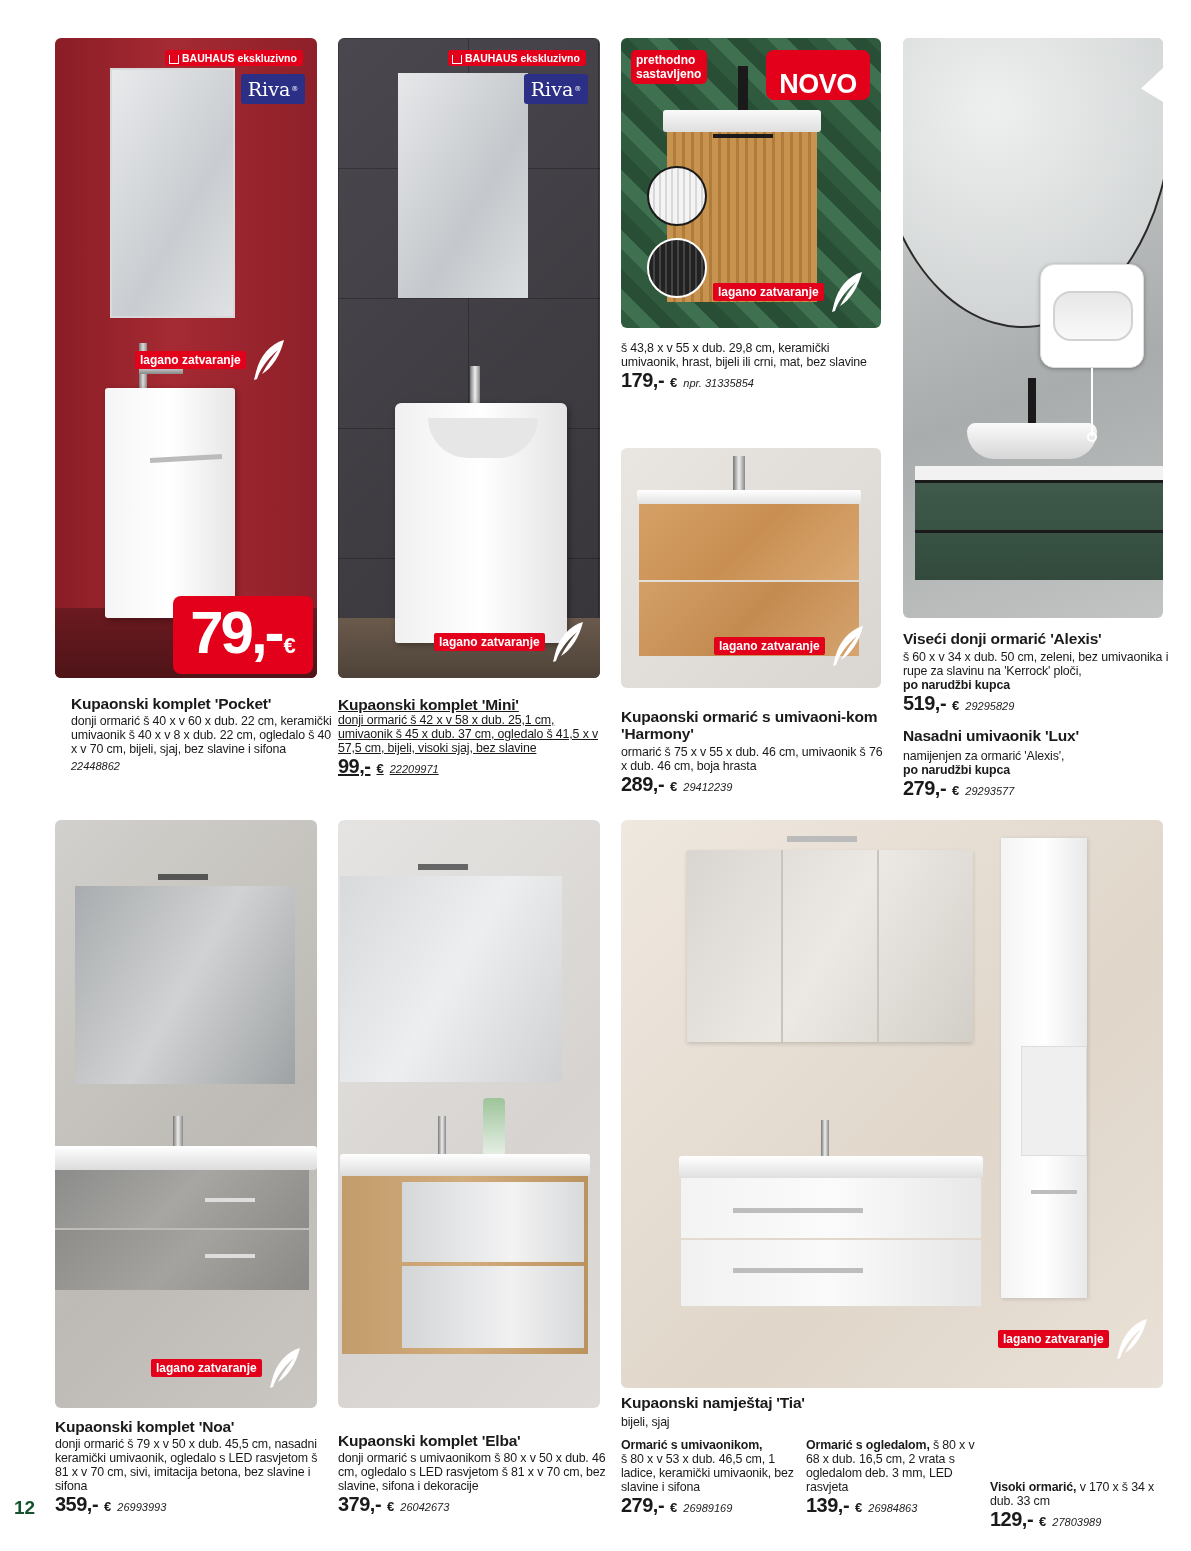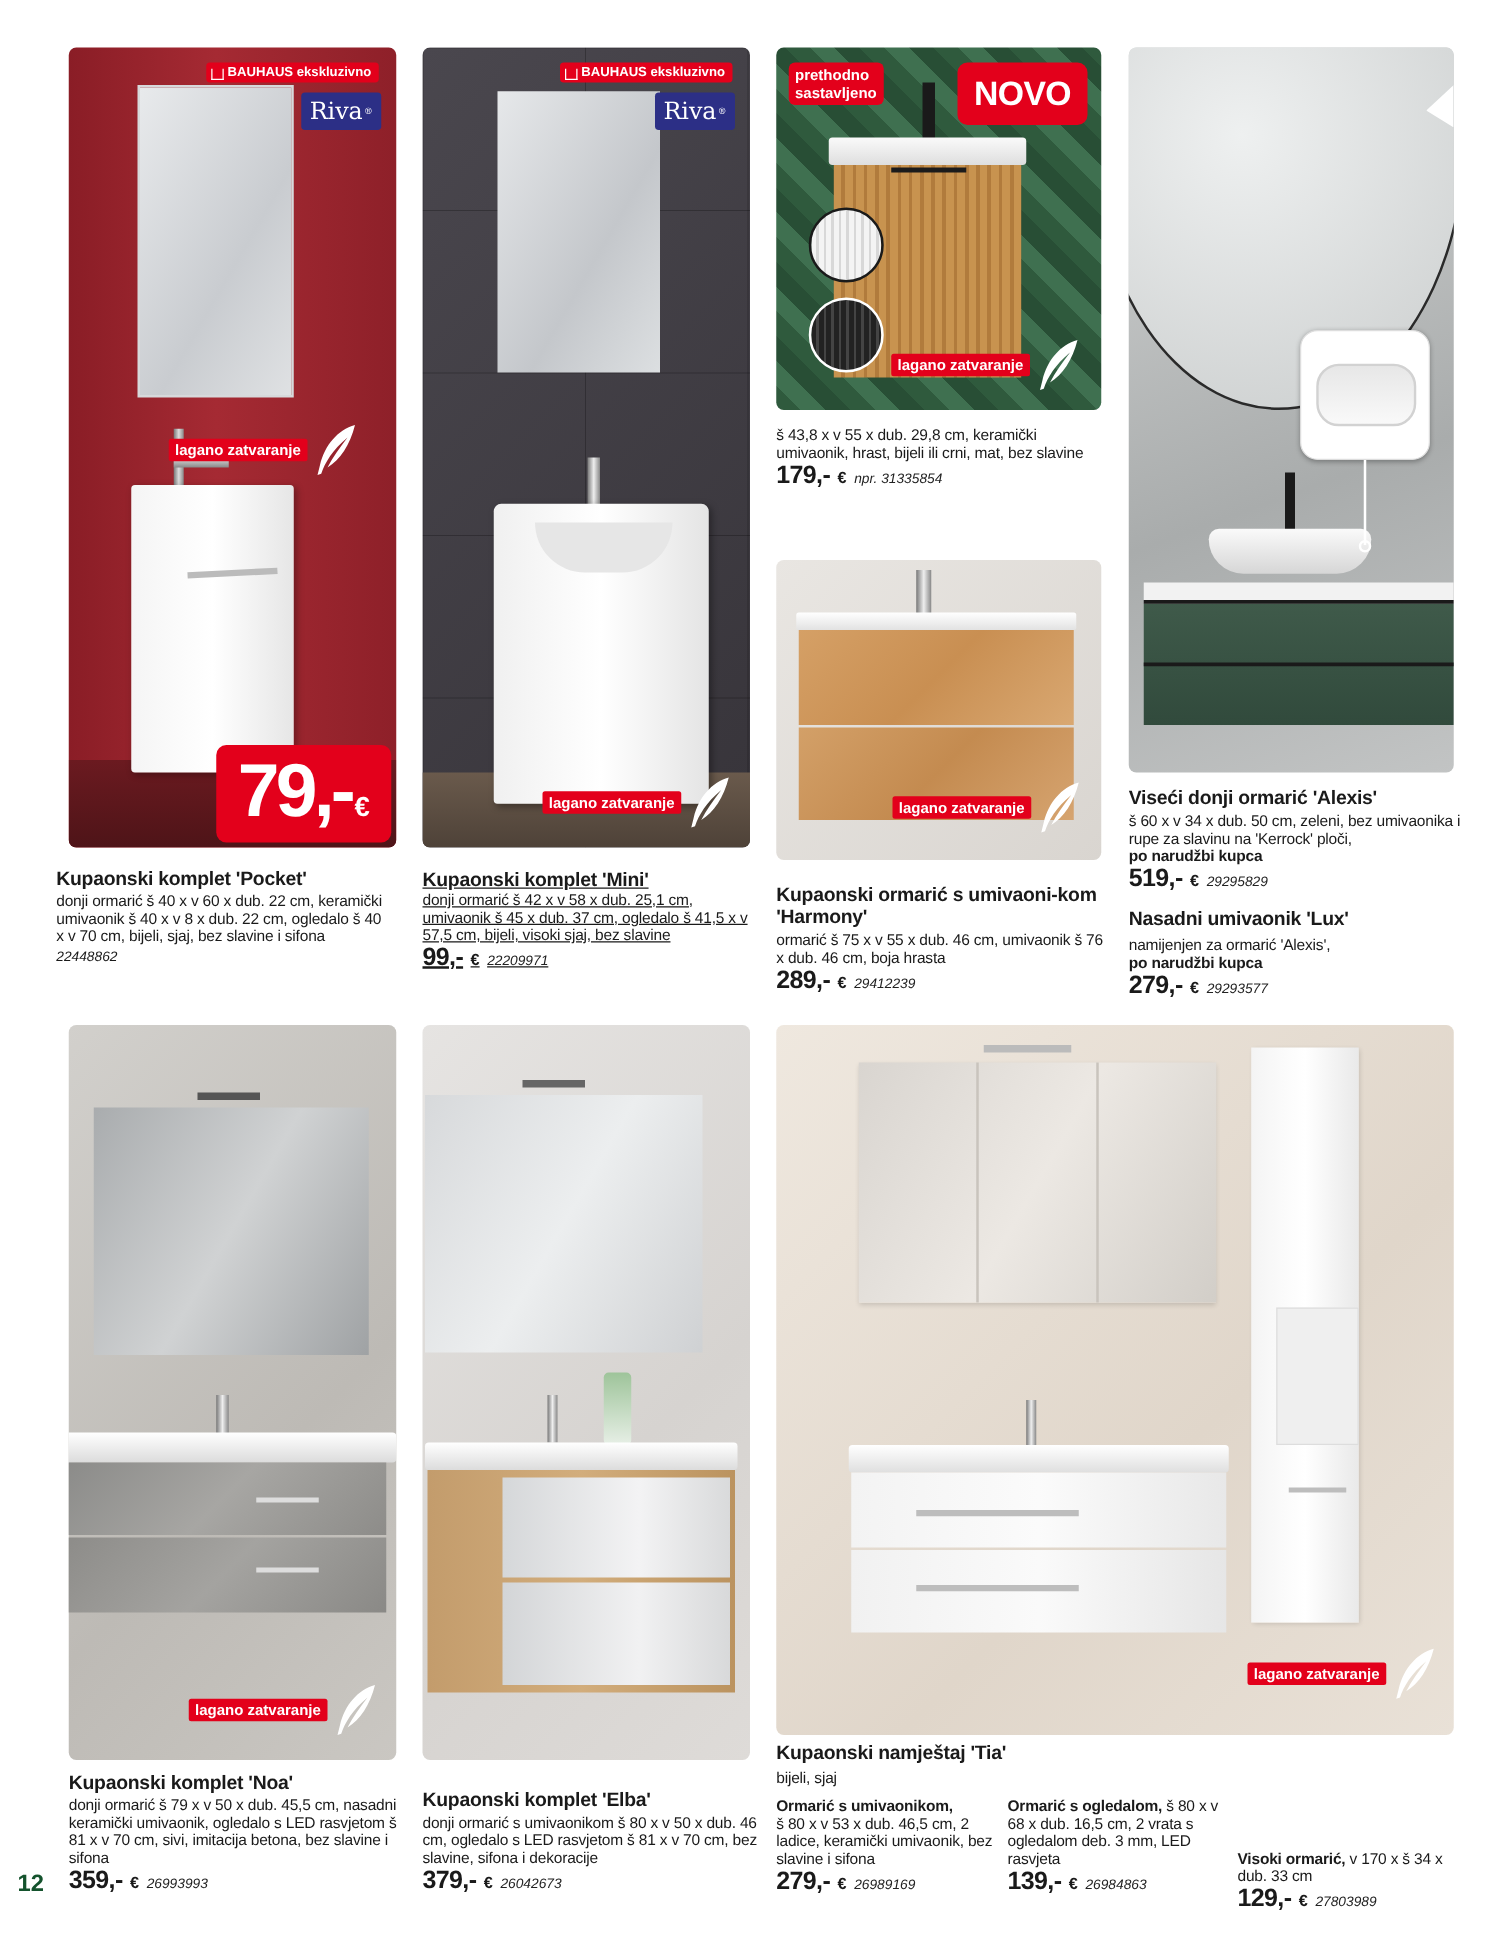--- a/index.html
+++ b/index.html
@@ -58,21 +58,21 @@
         <path d="M36 2 C22 6 12 18 8 34 L6 42 L9 41 C12 32 18 22 30 12 C24 20 18 28 14 36 C24 30 32 18 36 2 Z" fill="#fff"></path>
       </svg>
   </div>
 
   <div class="badge-red" style="left:118px; top:558px; width:140px; height:78px; border-radius:8px; display:flex; align-items:baseline; justify-content:center; padding-top:4px;">
     <span style="font-size:60px; line-height:66px; letter-spacing:-3px;">79,-</span>
     <span style="font-size:22px; margin-left:2px;">€</span>
   </div>
 </div>
 
-<div class="txt" style="left:45px; top:695px; width:268px;">
+<div class="txt" style="left:71px; top:695px; width:268px;">
   <div class="title">Kupaonski komplet 'Pocket'</div>
   <div class="desc" style="margin-top:2px;">donji ormarić š 40 x v 60 x dub. 22 cm, keramički umivaonik š 40 x v 8 x dub. 22 cm, ogledalo š 40 x v 70 cm, bijeli, sjaj, bez slavine i sifona</div>
   <div class="code-only">22448862</div>
 </div>
 
 <div class="card" style="left:338px; top:38px; width:262px; height:640px; background:#403d44;
             background-image:linear-gradient(rgba(0,0,0,0.25) 1px, transparent 1px), linear-gradient(90deg, rgba(0,0,0,0.25) 1px, transparent 1px), linear-gradient(135deg,#4a474e,#37343a);
             background-size:100% 130px, 130px 100%, 100% 100%;">
   <div style="position:absolute; left:0; bottom:0; width:100%; height:60px; background:linear-gradient(#6a5a4c,#4e4238);"></div>
   <div style="position:absolute; left:60px; top:35px; width:130px; height:225px; background:linear-gradient(120deg,#e6e8ea,#c4c7cb 60%,#dcdfe1);"></div>
@@ -105,21 +105,21 @@
     <span class="eur">€</span>
     <span class="code">22209971</span>
   </div>
 </div>
 
 <div class="card" style="left:621px; top:38px; width:260px; height:290px;
             background:repeating-linear-gradient(45deg,#2f5a3d 0 14px,#3f7050 14px 28px,#284e35 28px 42px);">
   <div class="badge-red" style="left:10px; top:12px; width:76px; padding:3px 5px; font-size:12px; line-height:14px; border-radius:5px;">
     <span>prethodno sastavljeno</span>
   </div>
-  <div class="badge-red" style="left:145px; top:12px; width:104px; height:50px; border-radius:8px; font-size:27px; display:flex; align-items:center; justify-content:center; letter-spacing:-0.5px;">
+  <div class="badge-red" style="left:145px; top:12px; width:104px; height:50px; border-radius:8px; font-size:27px; display:flex; align-items:flex-end; justify-content:center; letter-spacing:-0.5px;">
     <span>NOVO</span>
   </div>
   <div style="position:absolute; left:117px; top:28px; width:10px; height:50px; background:#1a1a1a;"></div>
   <div style="position:absolute; left:42px; top:72px; width:158px; height:22px; background:linear-gradient(#fafafa,#dedede); border-radius:3px;"></div>
   <div style="position:absolute; left:46px; top:94px; width:150px; height:170px;
               background:repeating-linear-gradient(90deg,#c8934f 0 6px,#b17b3c 6px 9px);"></div>
   <div style="position:absolute; left:92px; top:96px; width:60px; height:4px; background:#1b1b1b;"></div>
 
   <div style="position:absolute; left:26px; top:128px; width:60px; height:60px; border-radius:50%; background:repeating-linear-gradient(90deg,#f4f4f4 0 4px,#d8d8d8 4px 6px); border:2px solid #1a1a1a;"></div>
   <div style="position:absolute; left:26px; top:200px; width:60px; height:60px; border-radius:50%; background:repeating-linear-gradient(90deg,#222 0 4px,#444 4px 6px); border:2px solid #fff;"></div>
@@ -276,21 +276,21 @@
   </div>
 </div>
 
 <div class="txt" style="left:621px; top:1394px; width:540px;">
   <div class="title">Kupaonski namještaj 'Tia'</div>
   <div class="desc" style="margin-top:4px;">bijeli, sjaj</div>
 </div>
 
 <div class="txt" style="left:621px; top:1438px; width:180px;">
   <div class="desc"><b>Ormarić s umivaonikom,</b></div>
-  <div class="desc">š 80 x v 53 x dub. 46,5 cm, 2 ladice, keramički umivaonik, bez slavine i sifona</div>
+  <div class="desc">š 80 x v 53 x dub. 46,5 cm, 1 ladice, keramički umivaonik, bez slavine i sifona</div>
   <div class="price-row">
     <span class="price">279,-</span>
     <span class="eur">€</span>
     <span class="code">26989169</span>
   </div>
 </div>
 
 <div class="txt" style="left:806px; top:1438px; width:180px;">
   <div class="desc"><b>Ormarić s ogledalom,</b> <span>š 80 x v 68 x dub. 16,5 cm, 2 vrata s ogledalom deb. 3 mm, LED rasvjeta</span></div>
   <div class="price-row">

